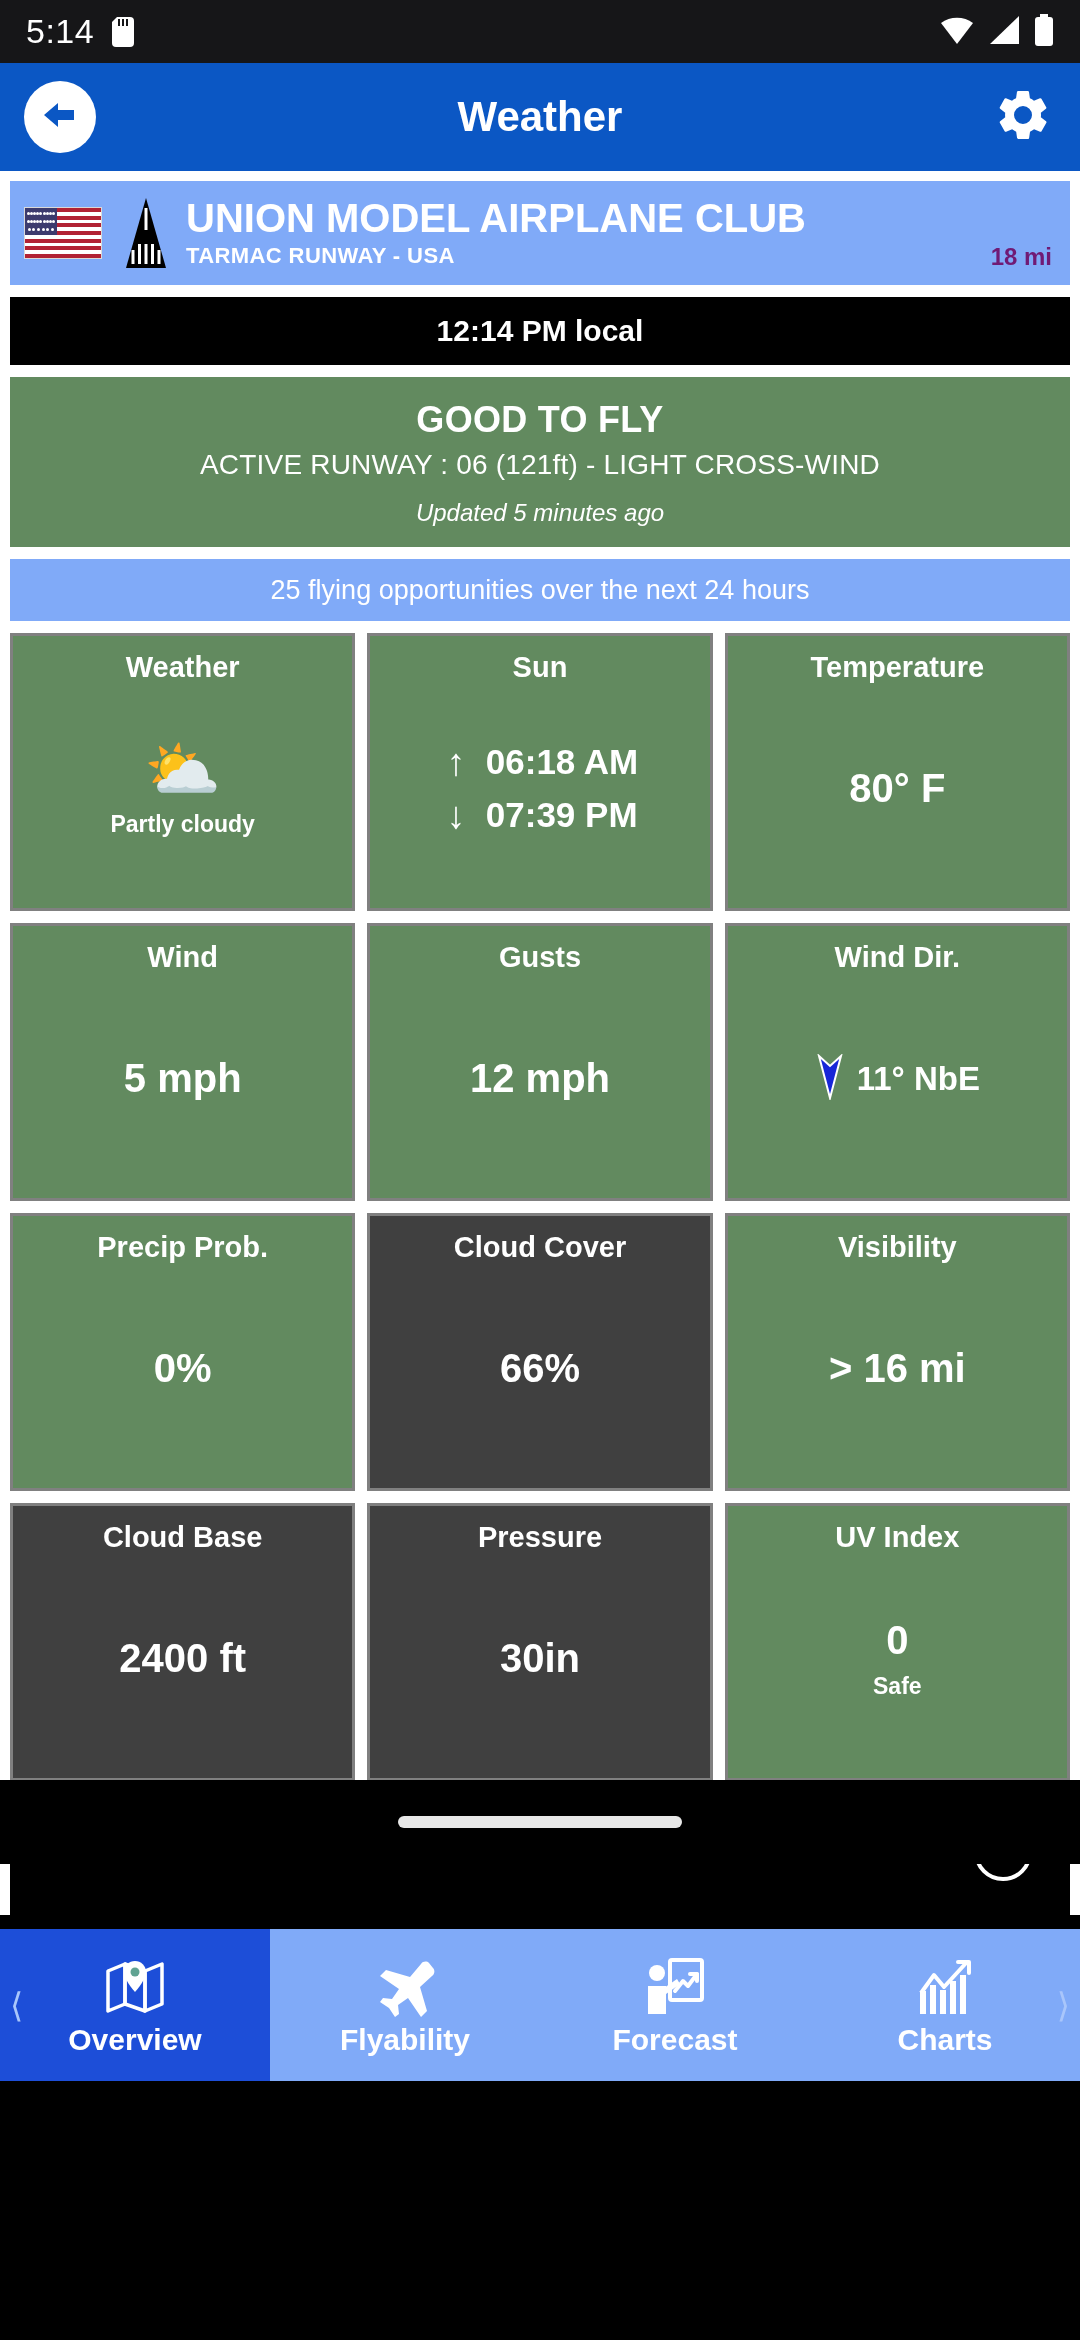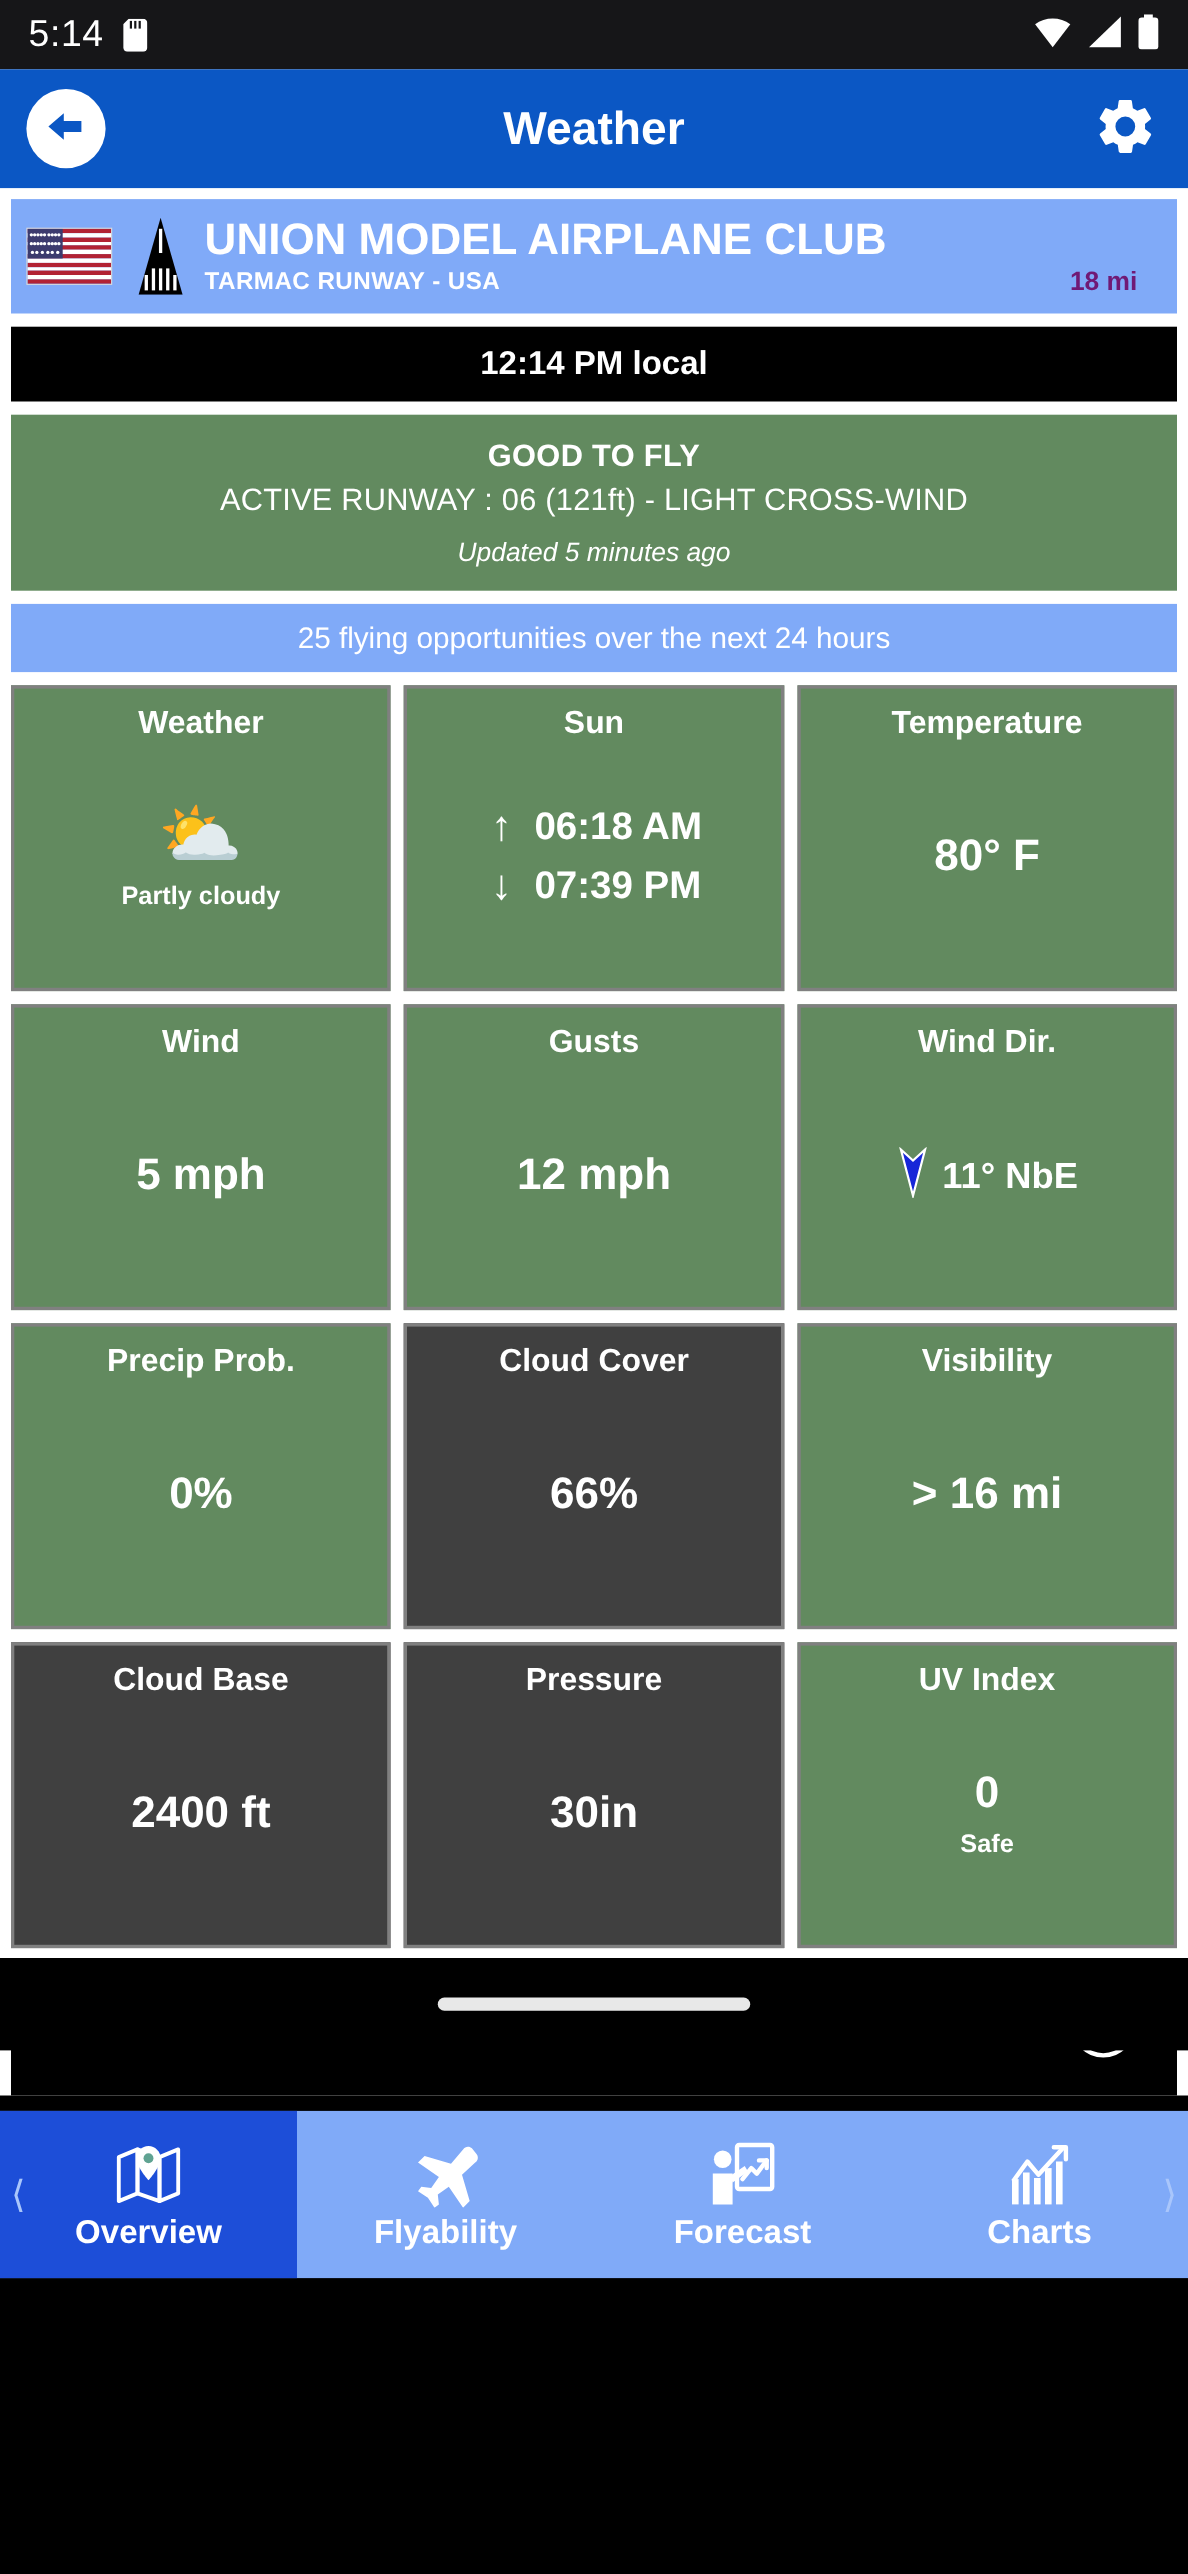--- a/index.html
+++ b/index.html
@@ -33,21 +33,21 @@
     position:absolute; left:0; right:0; text-align:center;
     font-size:42px; font-weight:bold; color:#ffffff; pointer-events:none;
   }
   .gear-btn { margin-left:auto; width:66px; height:66px; display:flex; align-items:center; justify-content:center; z-index:2; }
 
   
   .content { padding:0 10px; background:#ffffff; }
 
   .club-card {
     background:#80aaf8; margin-top:10px;
-    display:flex; align-items:center; padding:14px 36px 14px 14px;
+    display:flex; align-items:center; padding:14px 18px 14px 14px;
     min-height:104px;
   }
   .flag { width:78px; height:52px; flex:0 0 auto; position:relative; overflow:hidden;
           border:1px solid #d9d9d9; }
   .flag .stripes { position:absolute; inset:0; }
   .flag .stripe { height:7.69%; background:#b22234; }
   .flag .stripe.w { background:#ffffff; }
   .flag .canton { position:absolute; left:0; top:0; width:42%; height:53.8%;
                   background:#3c3b6e; display:flex; flex-wrap:wrap;
                   align-content:space-around; justify-content:space-around; padding:2px; }
@@ -61,21 +61,21 @@
   .club-sub { font-size:22px; font-weight:bold; color:#ffffff; letter-spacing:0.4px; margin-top:4px; }
   .club-dist { font-size:24px; font-weight:bold; color:#701a75; flex:0 0 auto;
                padding-left:14px; align-self:flex-end; margin-bottom:0; }
 
   .timebar { background:#000000; margin-top:12px; height:68px;
              display:flex; align-items:center; justify-content:center; }
   .timebar span { color:#ffffff; font-size:30px; font-weight:bold; }
 
   .status-card { background:#628a5f; margin-top:12px; padding:22px 16px 20px;
                  text-align:center; color:#ffffff; }
-  .status-line1 { font-size:28px; font-weight:bold; letter-spacing:0.3px; }
+  .status-line1 { font-size:36px; font-weight:bold; letter-spacing:0.3px; }
   .status-line2 { font-size:28px; font-weight:normal; margin-top:8px; letter-spacing:0.2px; }
   .status-updated { font-size:24px; font-style:italic; margin-top:18px; }
 
   .opps { background:#80aaf8; margin-top:12px; height:62px;
           display:flex; align-items:center; justify-content:center; }
   .opps span { color:#ffffff; font-size:27px; font-weight:normal; }
 
   
   .grid { margin-top:12px; }
   .row { display:flex; gap:12px; margin-bottom:12px; }

